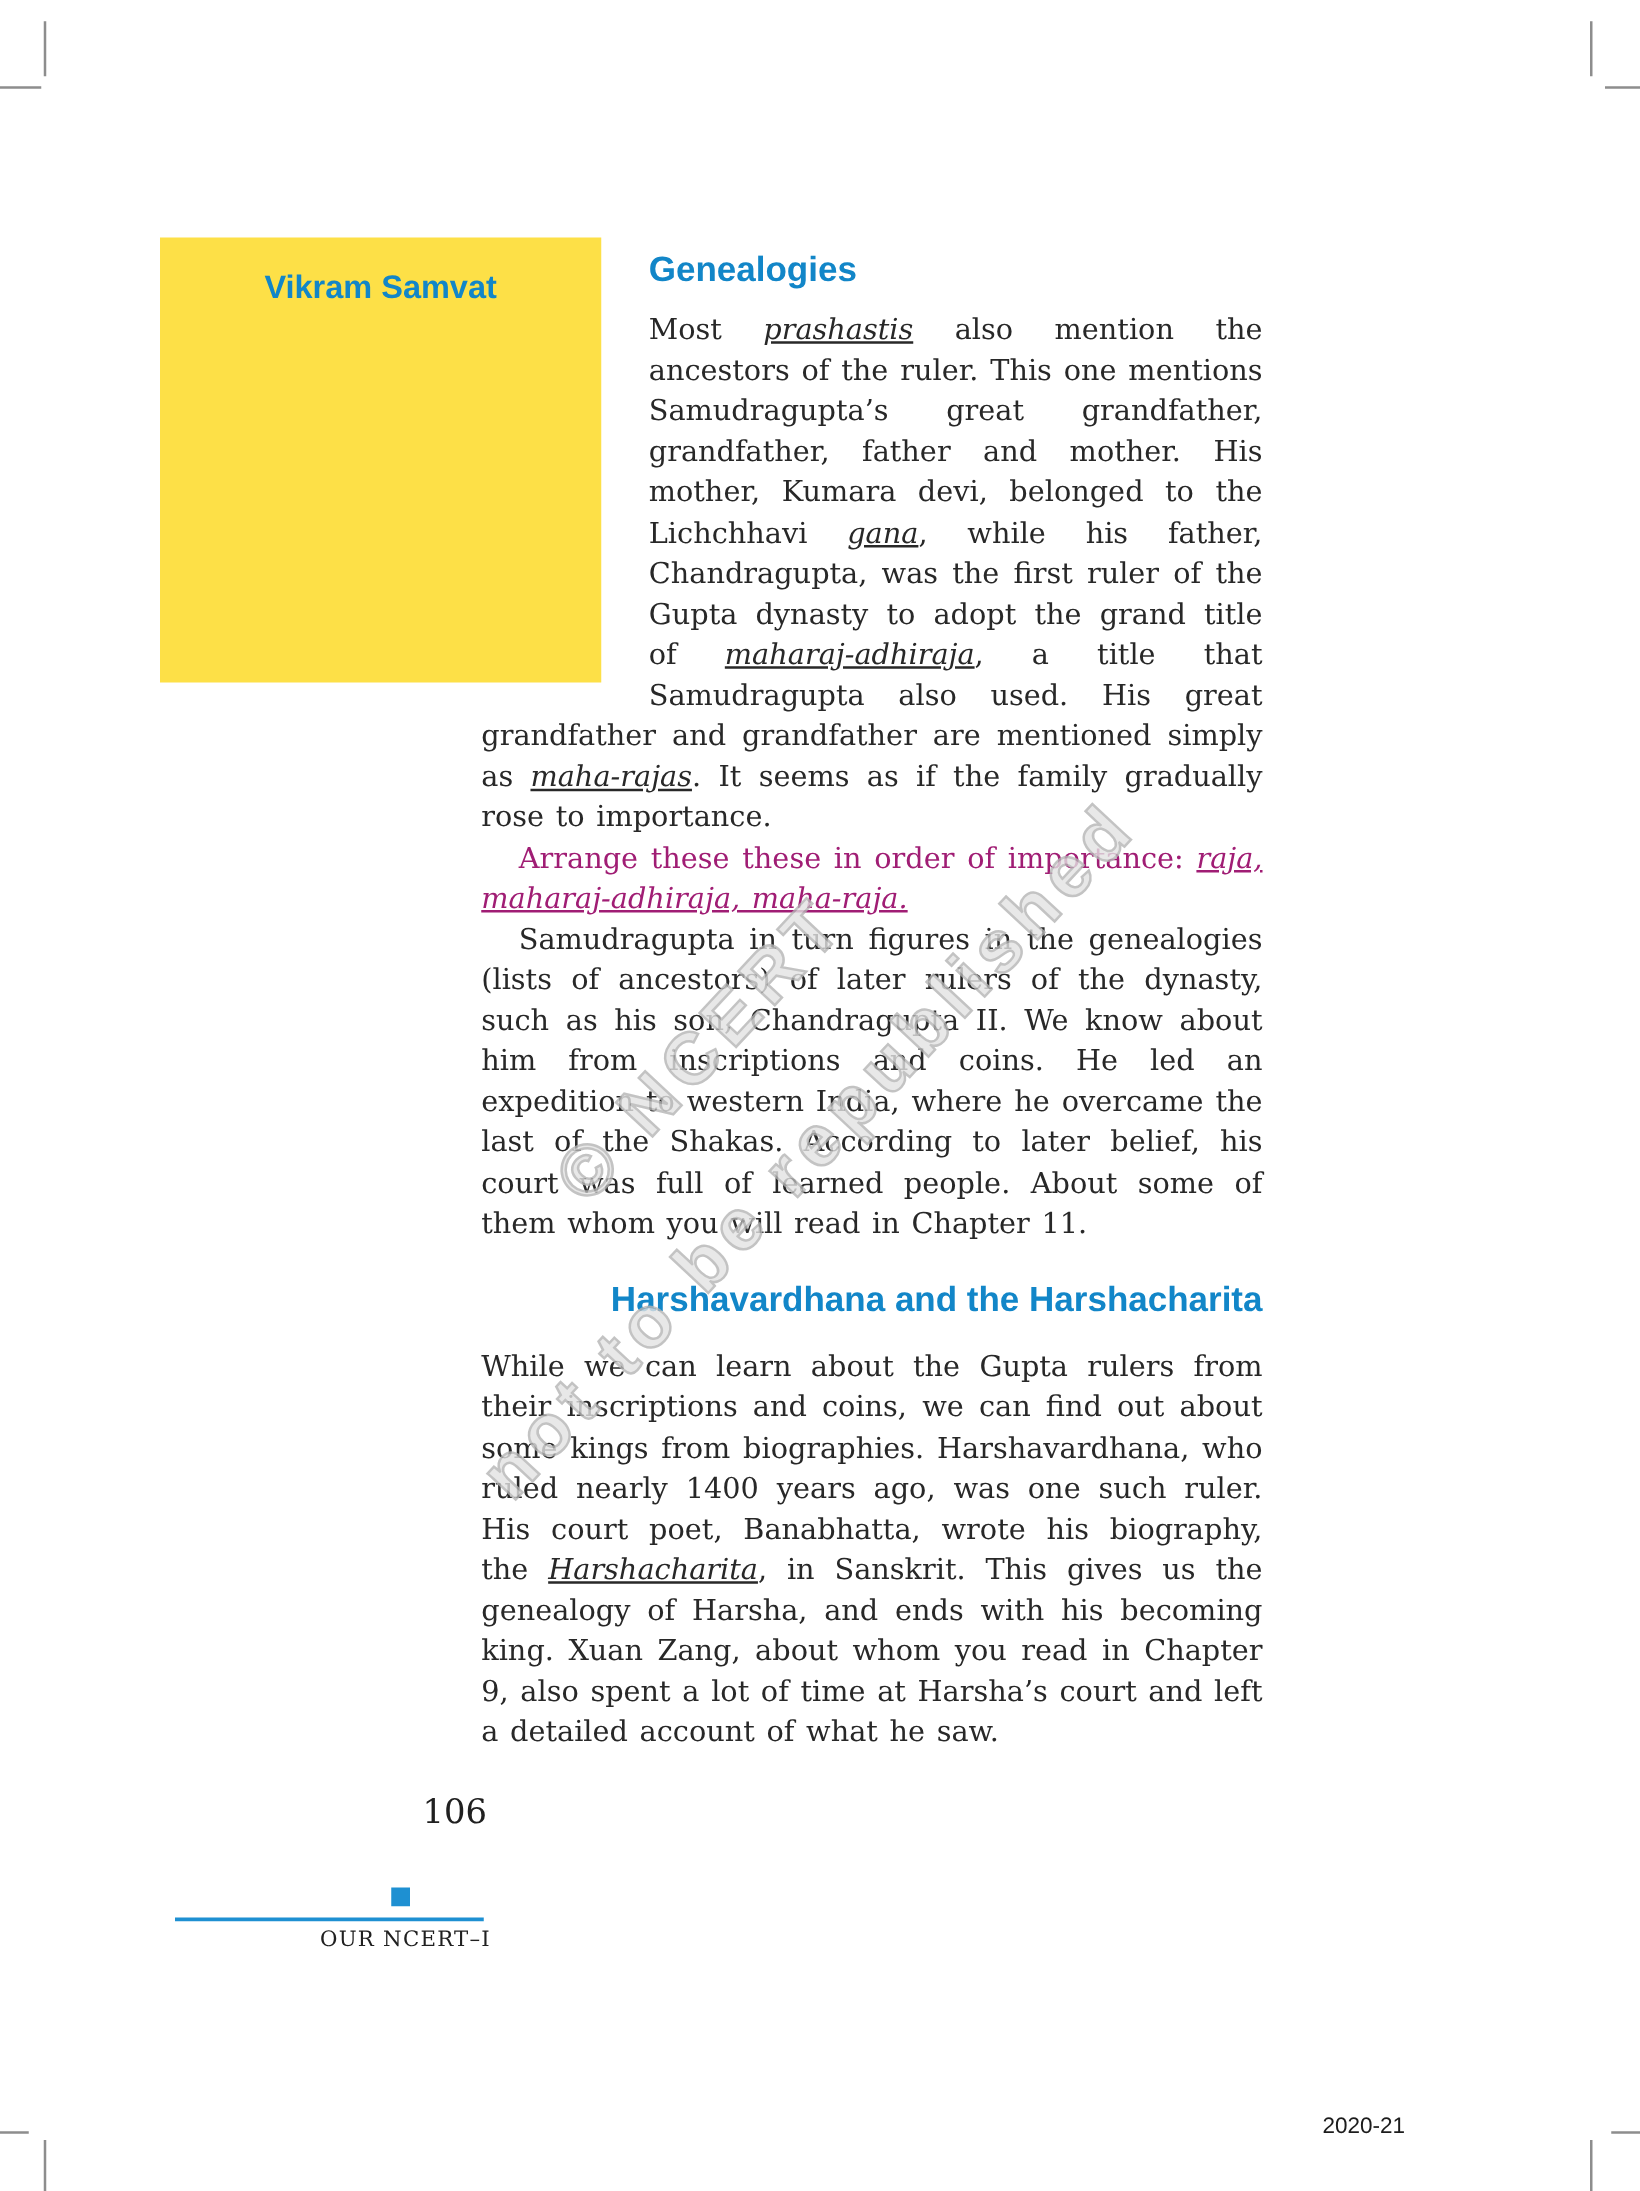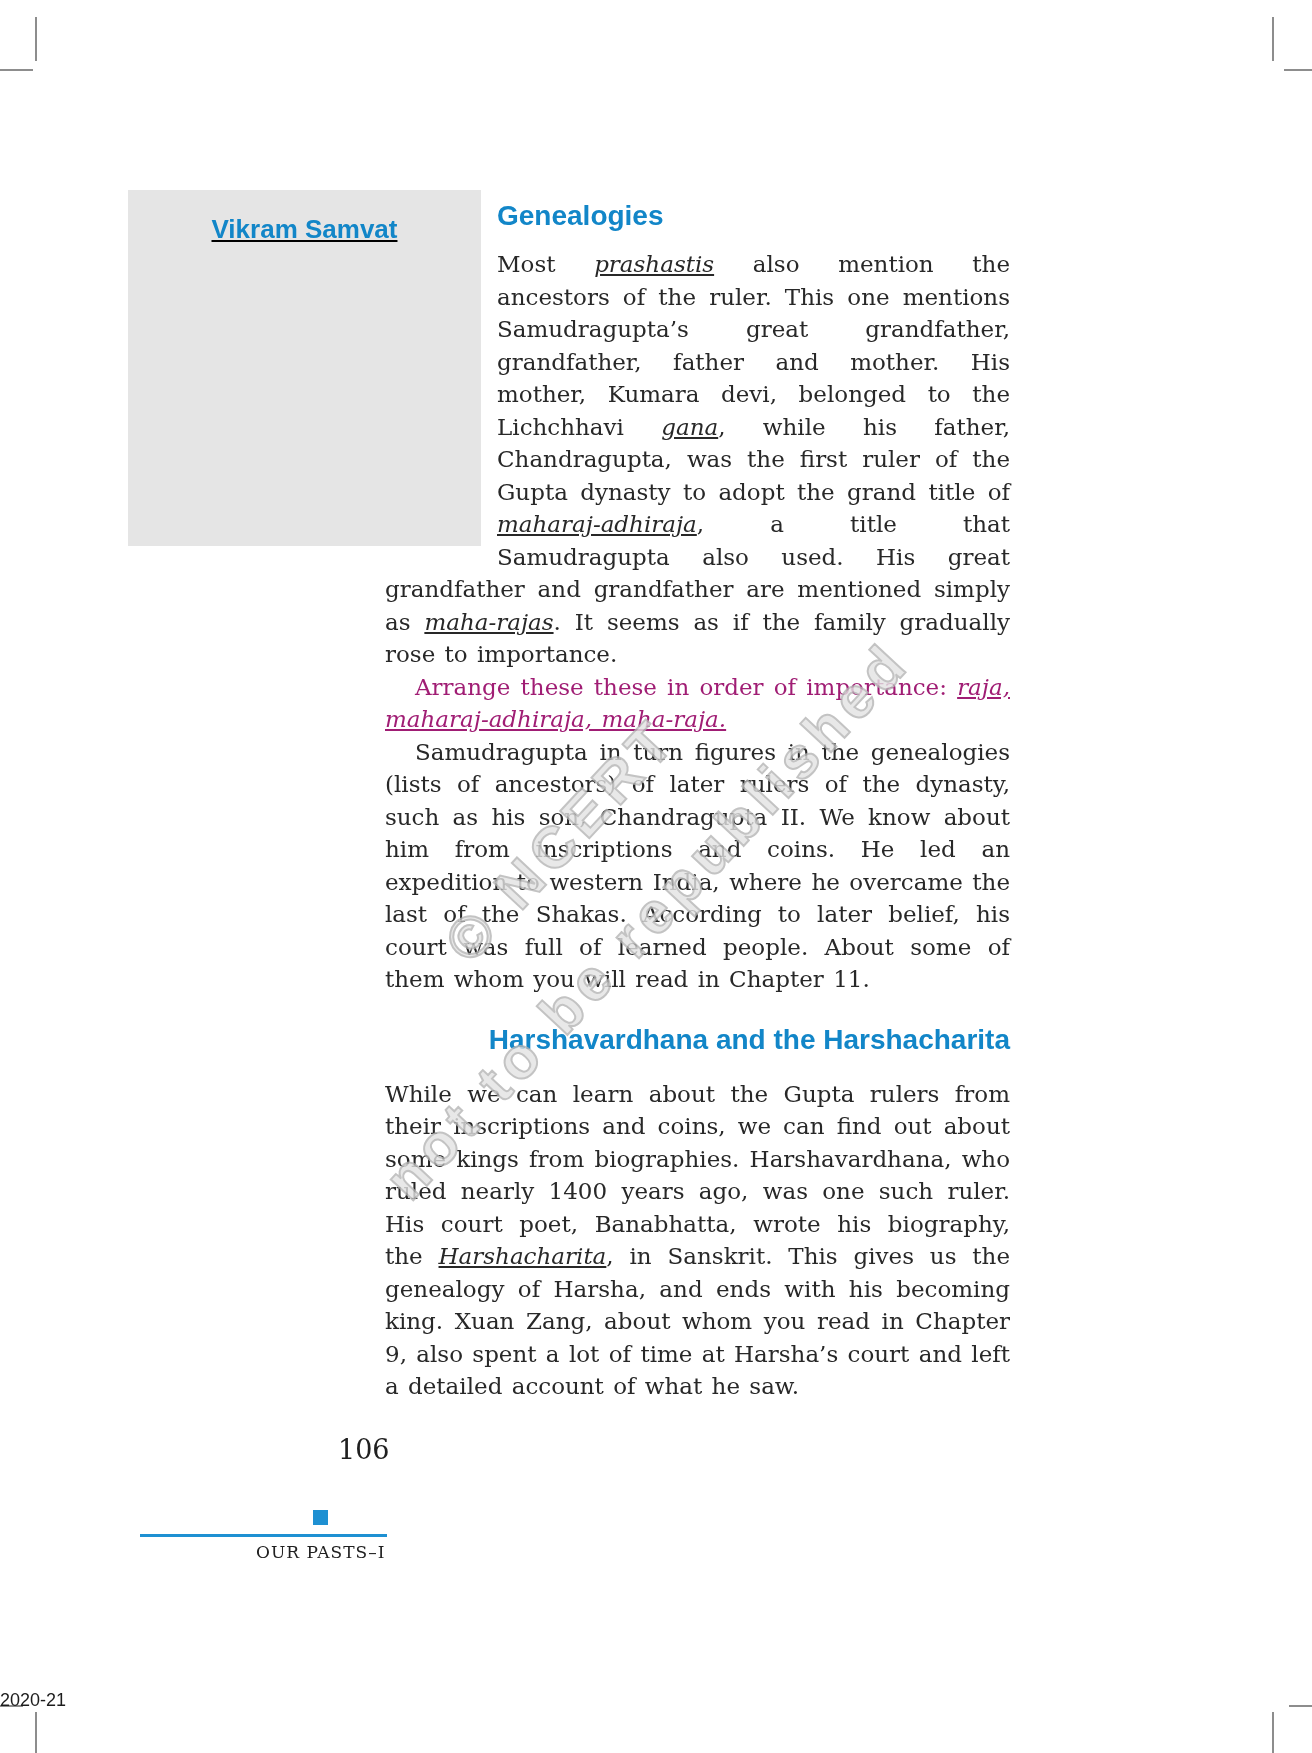--- a/index.html
+++ b/index.html
@@ -36,41 +36,40 @@
     font-size:23px; line-height:32.5px; color:#282828;
     text-align:justify; margin:0; word-spacing:2px;
   }
   p.activity { color:#a01d74; text-indent:30px; }
   p.indent { text-indent:30px; }
   i { font-style:italic;text-decoration:underline; }
 
   
   .infobox {
     float:left; width:313px; height:316px;
-    margin:-10px 16px 20px -257px;
+    margin:-10px 38px 20px -257px;
     padding:14px 20px 26px 20px;
-    background:#e5e5e5;
-    text-decoration:underline;
+    background:#fde047;
   }
   .infobox-title {
     font-family:"Liberation Sans", sans-serif; font-weight:bold;
     font-size:26px; color:#1286c8; text-align:center; margin:10px 0 16px 0;
   }
   .infobox-body {
     font-size:22px; line-height:30px; color:#20313a;
     text-align:justify; margin:0; word-spacing:2px;
   }
 
   
   .page-square { position:absolute; left:313px; top:1510px; width:15px; height:15px; background:#1e90d2; }
   .page-number { position:absolute; left:338px; top:1434px; font-size:27px; color:#202020; }
   .footer-rule { position:absolute; left:140px; top:1534px; width:247px; height:3px; background:#1e90d2; }
   .book-title  { position:absolute; left:256px; top:1542px; font-size:17px; letter-spacing:1px; color:#202020; }
   .print-year  {
-    position:absolute; left:0; top:1690px; width:1124px; text-align:left;
+    position:absolute; left:0; top:1690px; width:1124px; text-align:right;
     font-family:"Liberation Sans", sans-serif; font-size:18px; color:#1c1c1c;
   }
 </style>
 </head>
 <body>
 
 <div class="page">
 
   <div class="crop" style="left:35px;top:17px;width:2px;height:44px;"></div>
   <div class="crop" style="left:0;top:69px;width:33px;height:2px;"></div>
@@ -102,16 +101,16 @@
 
     <h2 class="section-heading h-second">Harshavardhana and the Harshacharita</h2>
 
     <p class="body"><span>While we can learn about the Gupta rulers from their inscriptions and coins, we can find out about some kings from biographies. Harshavardhana, who ruled nearly 1400 years ago, was one such ruler. His court poet, Banabhatta, wrote his biography, the </span><i>Harshacharita</i><span>, in Sanskrit. This gives us the genealogy of Harsha, and ends with his becoming king. Xuan Zang, about whom you read in Chapter 9, also spent a lot of time at Harsha’s court and left a detailed account of what he saw.</span></p>
 
   </div>
 
   <div class="page-square"></div>
   <div class="page-number">106</div>
   <div class="footer-rule"></div>
-  <div class="book-title">OUR PASTS–I</div>
+  <div class="book-title">OUR NCERT–I</div>
   <div class="print-year">2020-21</div>
 
 </div>
 
 </body></html>

